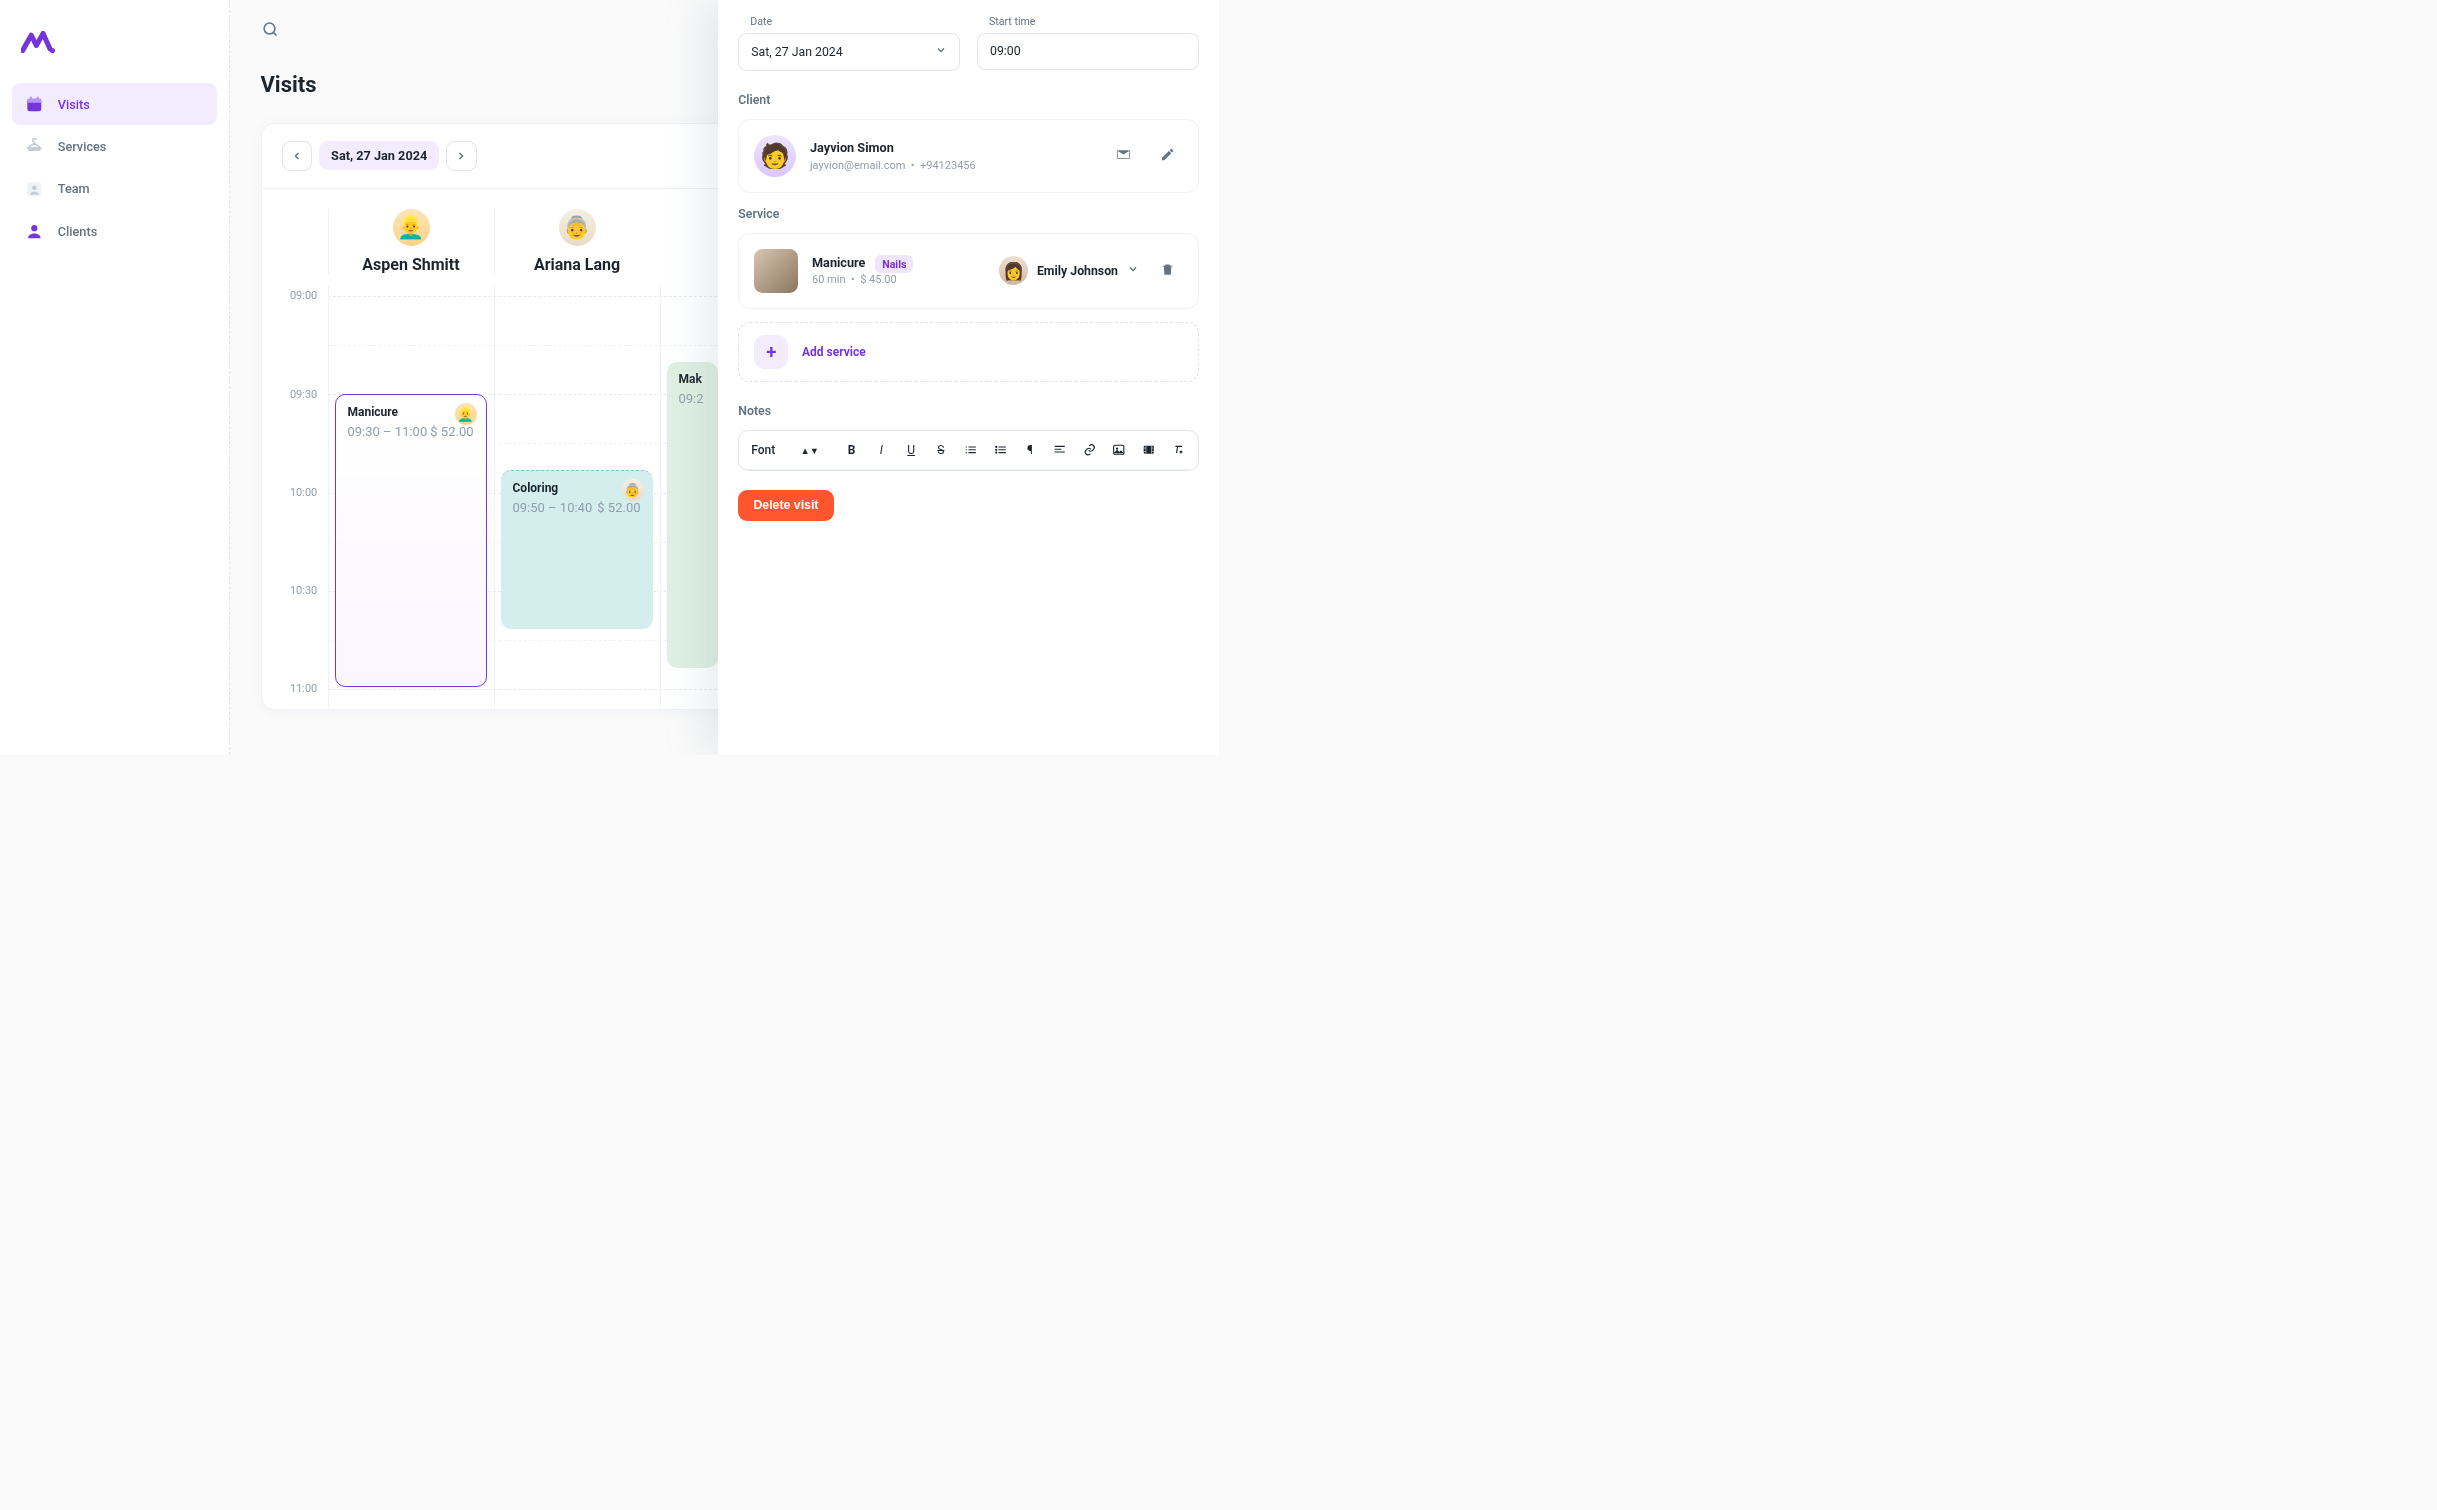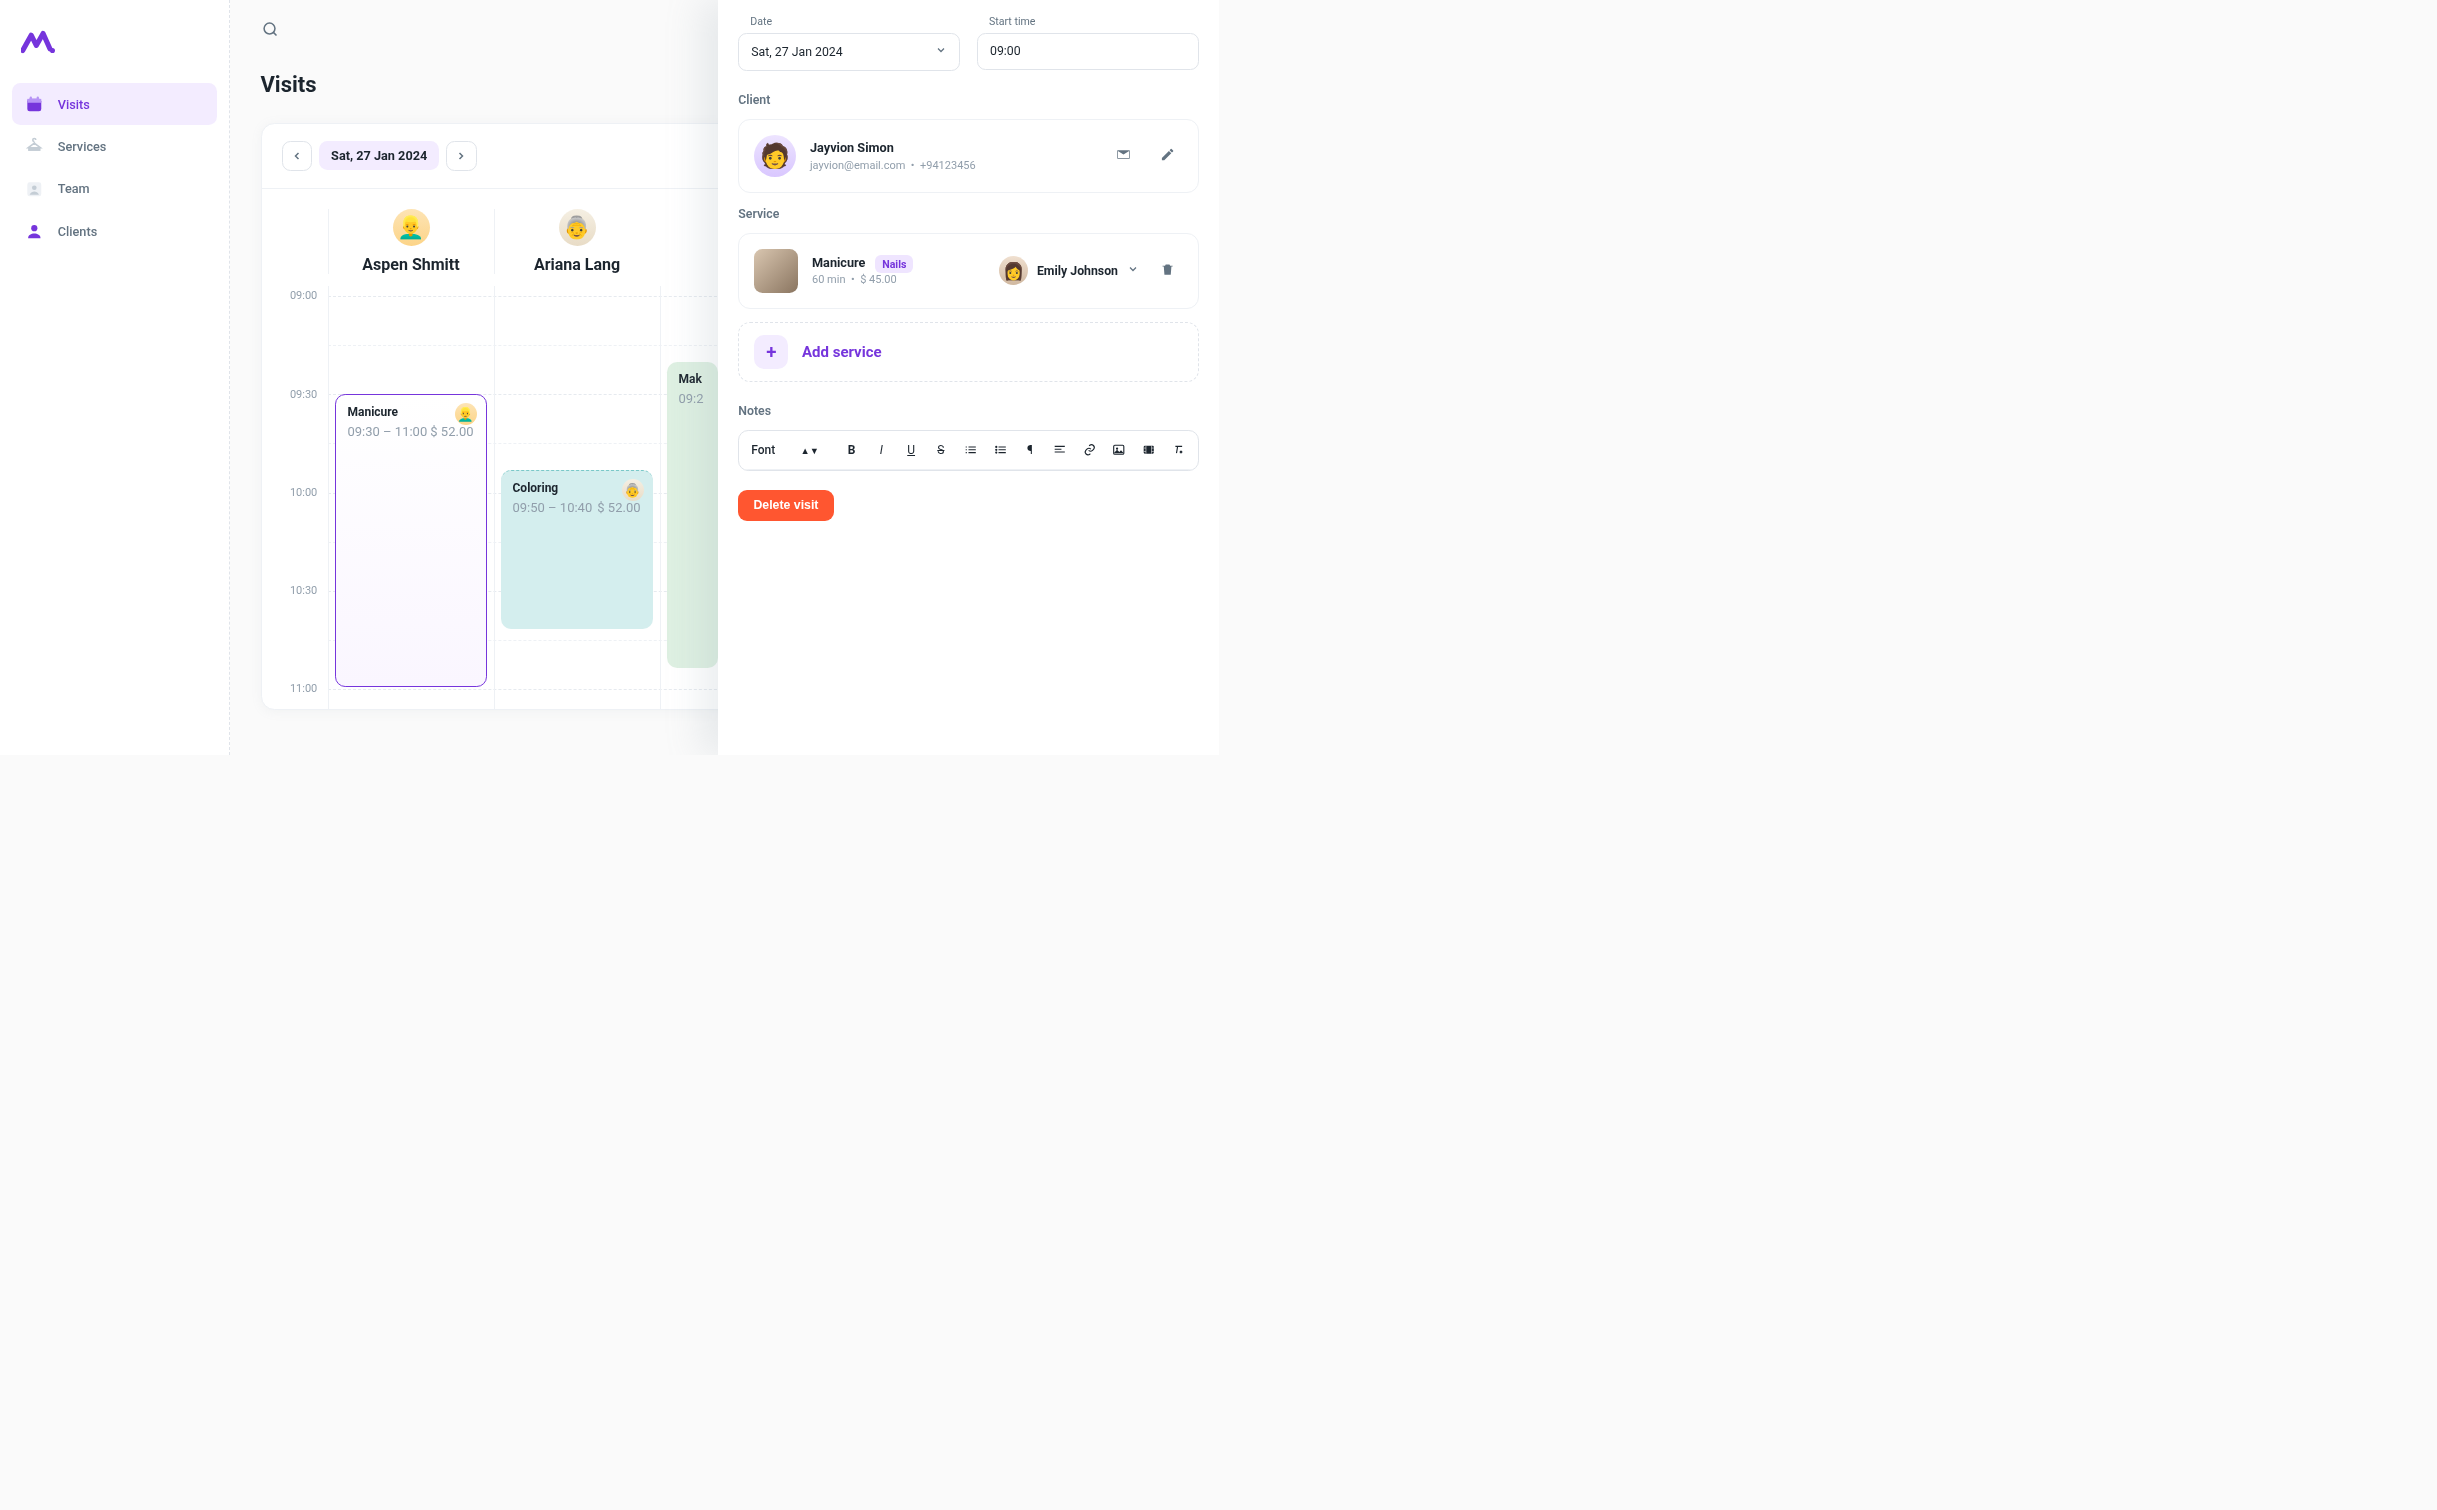--- a/index.html
+++ b/index.html
@@ -63,21 +63,21 @@
 .card-av { width: 42px; height: 42px; border-radius: 50%; flex-shrink: 0; display:flex;align-items:center;justify-content:center;font-size:24px; }
 .card-body { flex: 1; }
 .card-name { font-weight: 700; font-size: 12.7px; margin-bottom: 3.4px; }
 .card-sub { font-size: 11px; color: #919eab; }
 .icon-btn { width: 30.5px; height: 30.5px; display: flex; align-items: center; justify-content: center; color: #637381; cursor: pointer; border-radius: 6.8px; }
 .svc-img { width: 44px; height: 44px; border-radius: 8.5px; background: linear-gradient(135deg,#d9c6b0,#8a7560); flex-shrink: 0; }
 .tag { background: #efe5ff; color: #7635dc; font-size: 10.6px; font-weight: 700; padding: 2.5px 6.8px; border-radius: 6px; margin-left: 6.8px; }
 .assignee { display: flex; align-items: center; gap: 8.5px; font-weight: 700; font-size: 12.3px; }
 .add-row { border: 0.8px dashed #e0e4ea; border-radius: 12px; padding: 12px 15.2px; display: flex; align-items: center; gap: 13.5px; cursor: pointer; margin-bottom: 22px; }
 .add-badge { width: 34px; height: 34px; border-radius: 10.2px; background: #f3ecff; color: #7635dc; display: flex; align-items: center; justify-content: center; font-size: 18.6px; font-weight: 600; }
-.add-label { color: #7635dc; font-weight: 700; font-size: 15px; }
+.add-label { color: #7635dc; font-weight: 700; font-size: 12px; }
 
 .editor { border: 0.8px solid #e0e4ea; border-radius: 10.2px; overflow: hidden; margin-bottom: 18.6px; }
 .toolbar { display: flex; align-items: center; gap: 12px; padding: 6.8px 10.2px; border-bottom: 0.8px solid #eef1f5; }
 .tool { width: 24px; height: 24px; display: flex; align-items: center; justify-content: center; color: #1c252e; cursor: pointer; border-radius: 5.1px; font-size: 12px; }
 .font-sel { display: flex; align-items: center; gap: 25.4px; font-size: 12px; font-weight: 500; padding: 0 5.1px 0 1.7px; margin-right: 6.8px; }
 .editor-area { padding: 13.5px; min-height: 102px; font-size: 12px; color: #919eab; }
 .delete-btn { background: #ff5630; color: #fff; border: none; border-radius: 9px; padding: 8.5px 15.2px; font-size: 12.3px; font-weight: 700; cursor: pointer; }
 
 
 .av-blonde { background: linear-gradient(#fde4b5,#fcd488); }

